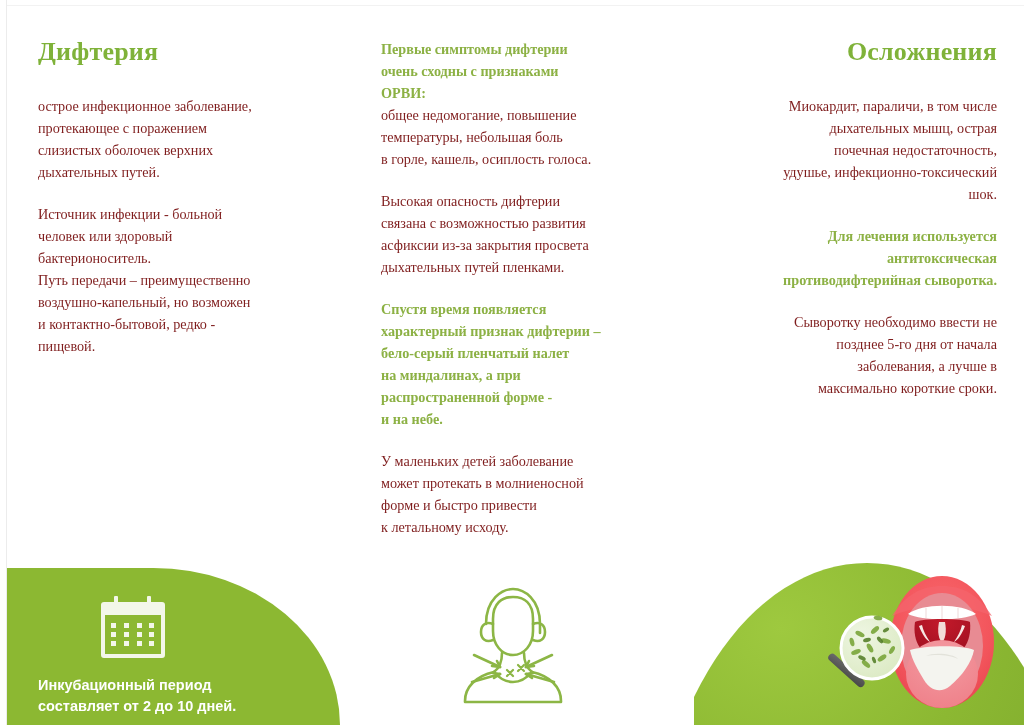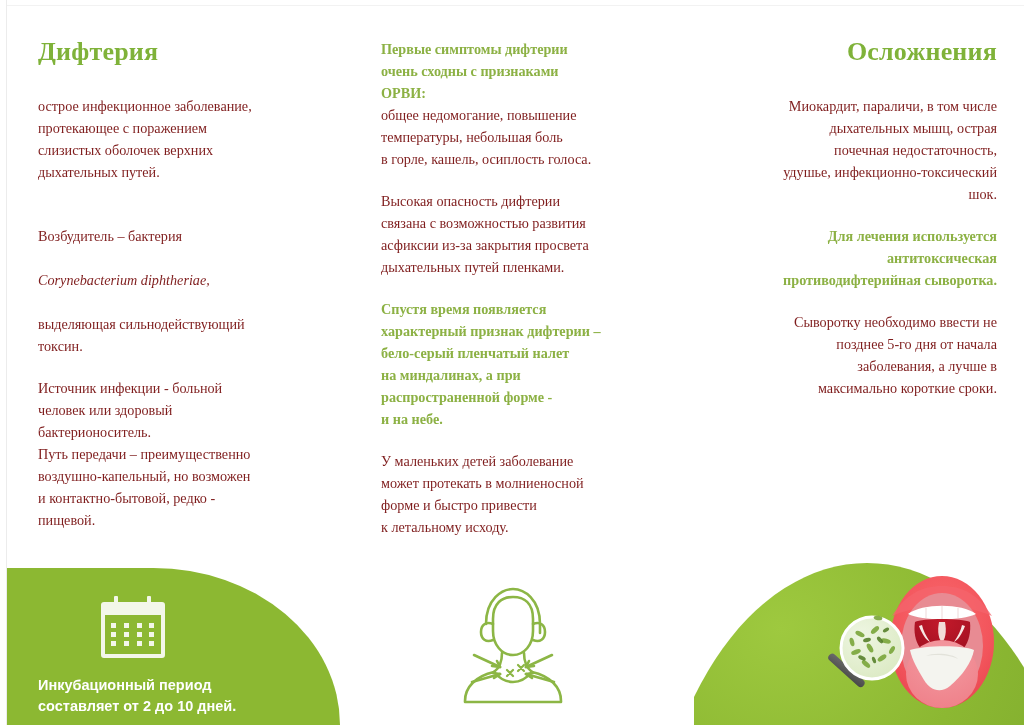--- a/index.html
+++ b/index.html
@@ -199,26 +199,20 @@
   <div class="columns">
 
     <div class="col col-1">
       <h1 class="col-title">Дифтерия</h1>
 
       <p class="para">острое инфекционное заболевание,
 протекающее с поражением
 слизистых оболочек  верхних
 дыхательных путей.</p>
 
-      <p class="para">
-        <span>Возбудитель – бактерия</span><br>
-        <span class="ital">Corynebacterium diphtheriae,</span><br>
-        <span style="white-space:pre-line">выделяющая сильнодействующий
-токсин.</span>
-      </p>
 
 
       <p class="para tight">Источник инфекции - больной
 человек или здоровый
 бактерионоситель.</p>
 
       <p class="para">Путь передачи – преимущественно
 воздушно-капельный, но возможен
 и контактно-бытовой, редко -
 пищевой.</p>

